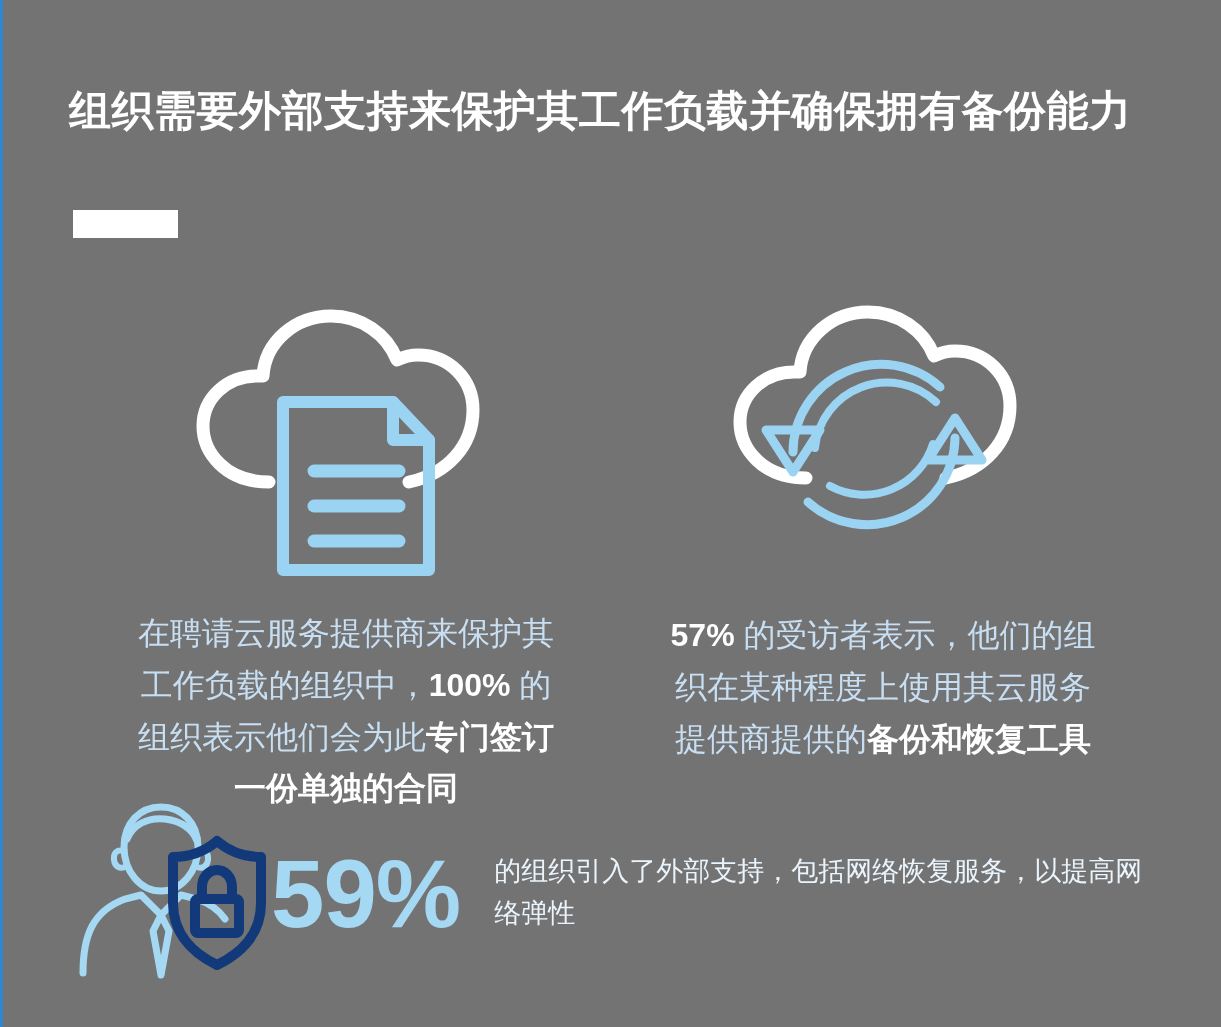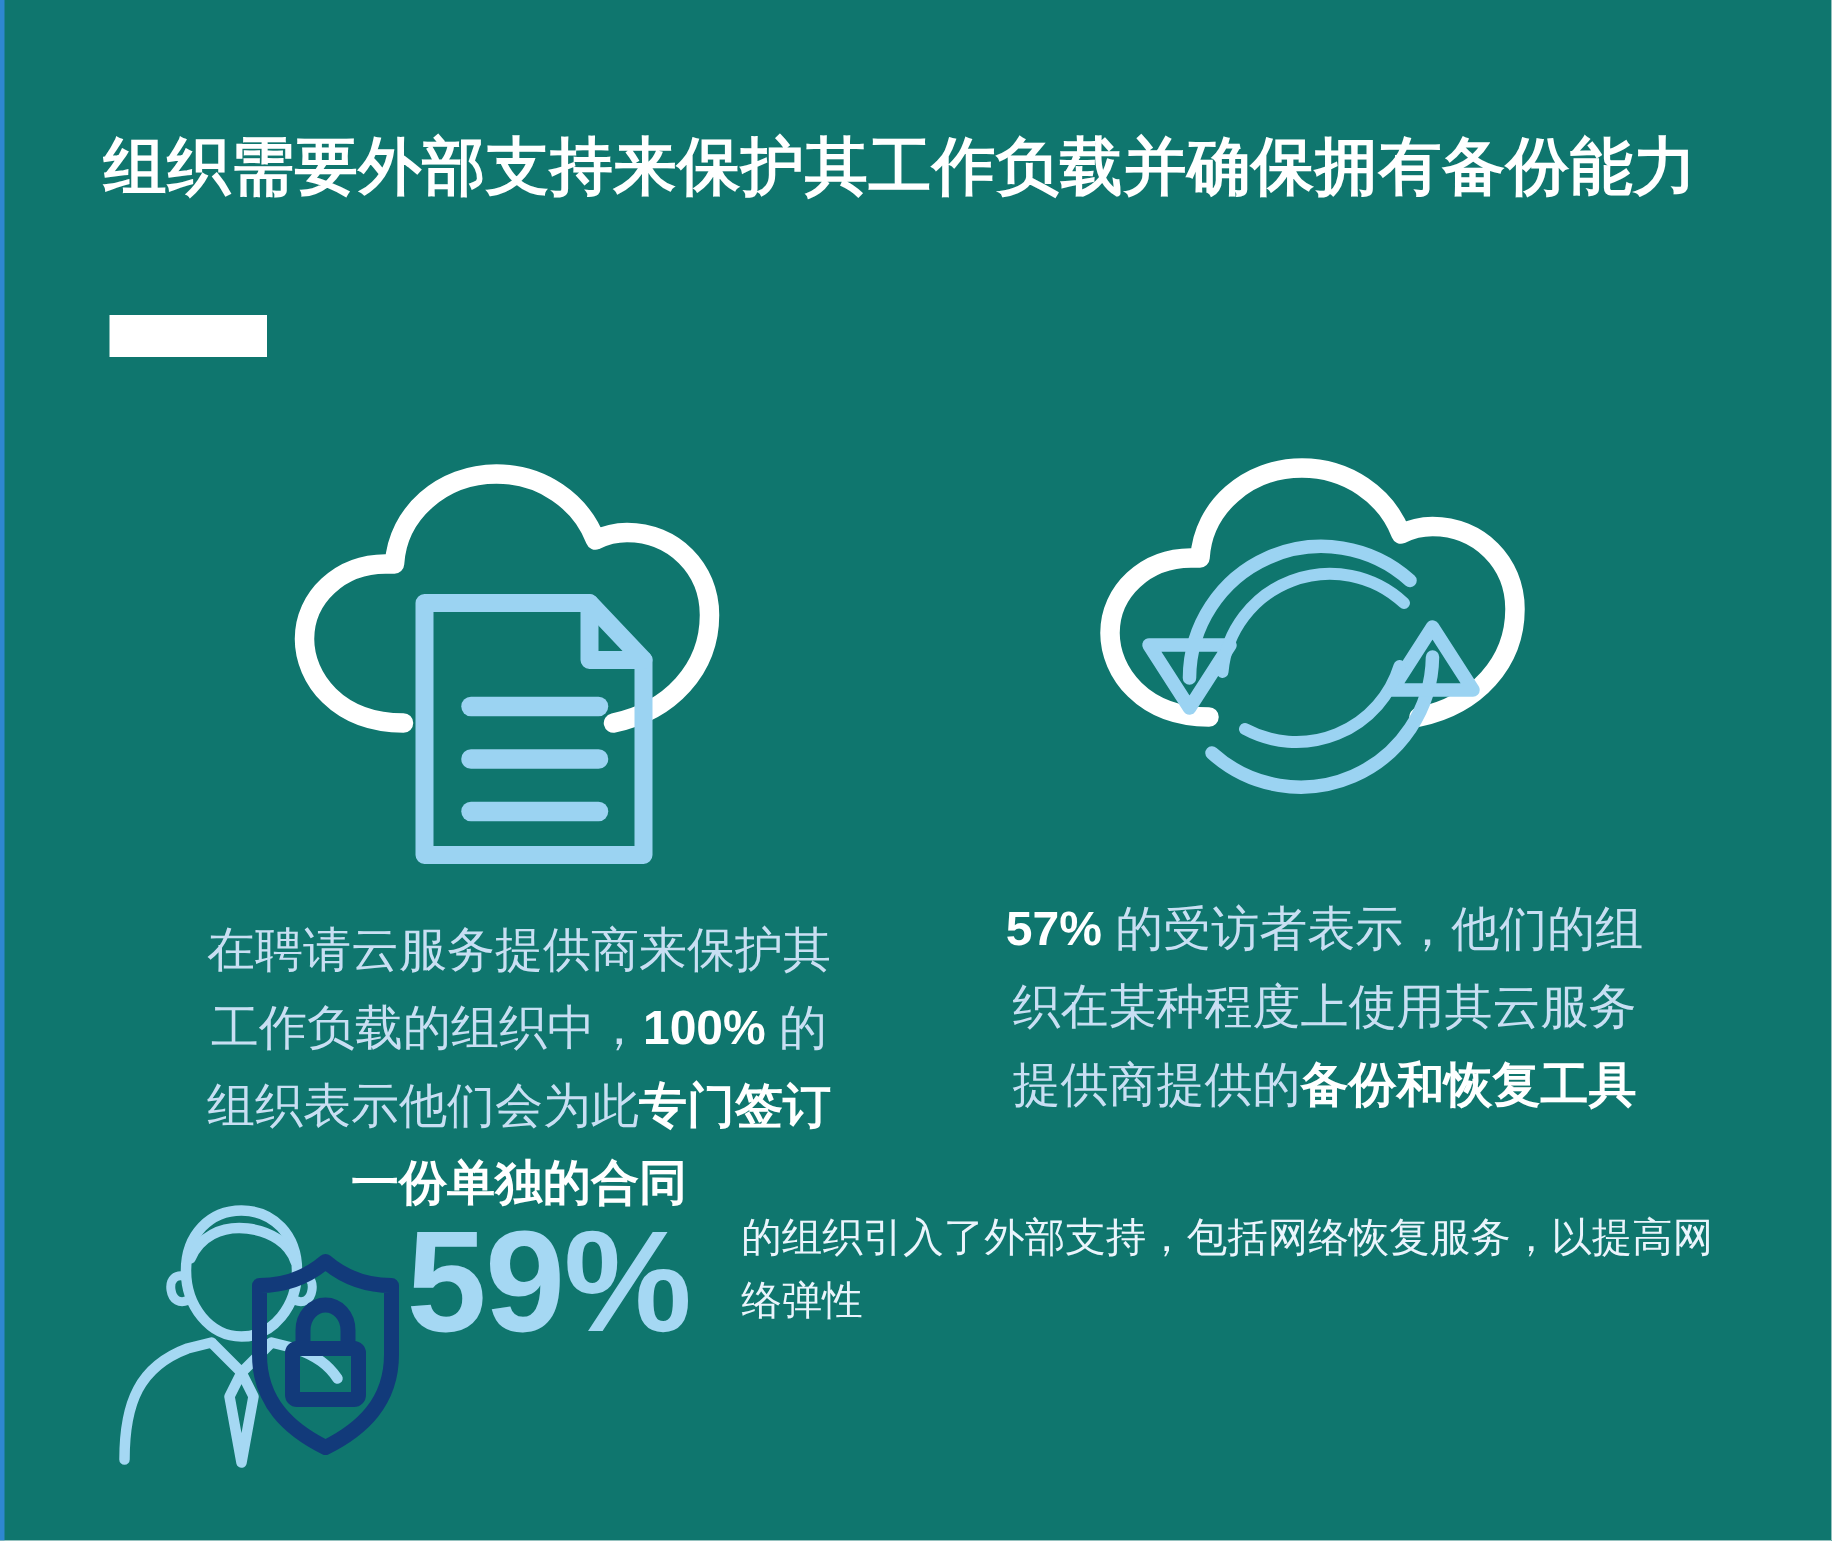--- a/index.html
+++ b/index.html
@@ -4,21 +4,21 @@
 <style>
   html, body {
     margin: 0;
     padding: 0;
     background: #ffffff;
   }
   .slide {
     position: relative;
     width: 1221px;
     height: 1027px;
-    background: #0f766e;
+    background: #737373;
     overflow: hidden;
     font-family: "Liberation Sans", "DejaVu Sans", sans-serif;
     box-sizing: border-box;
     border-left: 3px solid #2E87D0;
   }
 
   
   .title {
     position: absolute;
     left: 66px;
@@ -65,29 +65,30 @@
     line-height: 1.62;
     color: #C8DFF3;
     font-weight: normal;
     padding: 0 10px;
   }
   .caption b {
     color: #FFFFFF;
     font-weight: bold;
   }
   .cap-left  { margin-top: 28px; }
-  .cap-right { margin-top: 24px; }
+  .cap-right { margin-top: 40px; }
 
   
   .bottom {
     position: absolute;
     left: 66px;
     top: 795px;
     width: 1090px;
     display: flex;
+    align-items: center;
   }
   .person-icon {
     flex: 0 0 auto;
     width: 200px;
     height: 185px;
     position: relative;
   }
   .big-stat {
     flex: 0 0 auto;
     color: #A5D8F3;

